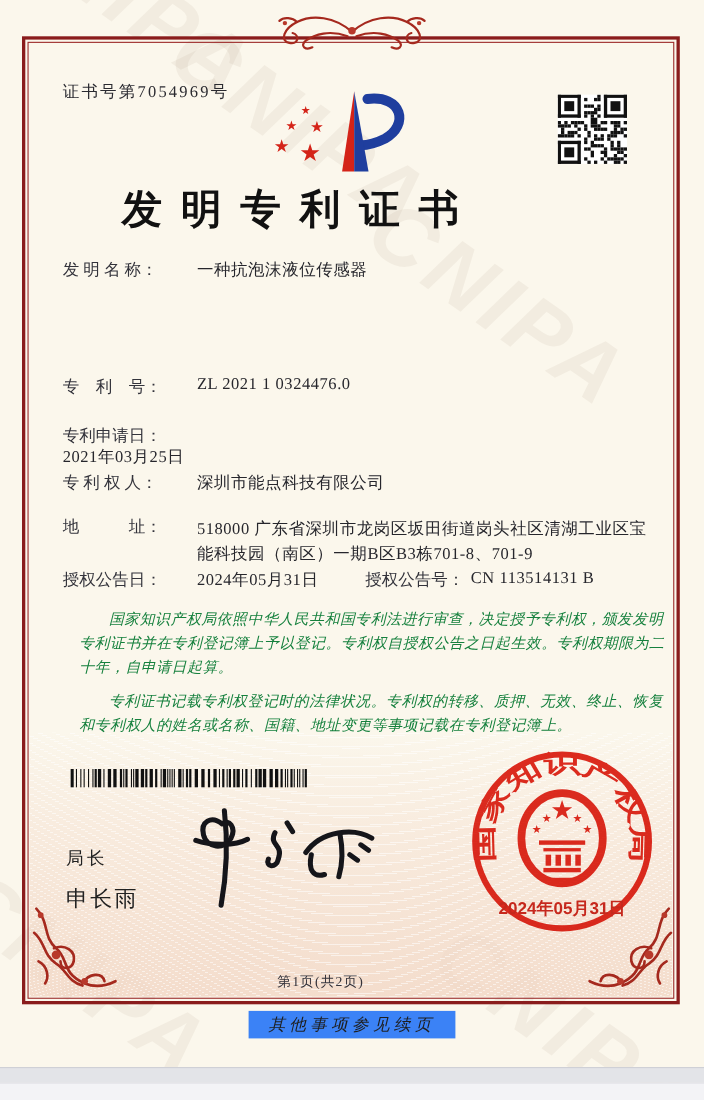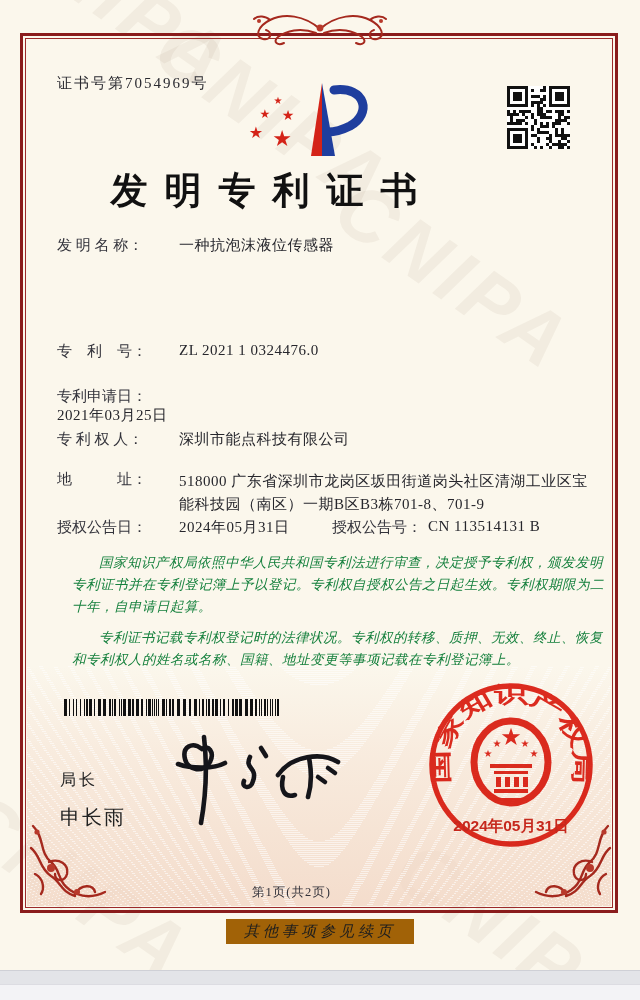--- a/index.html
+++ b/index.html
@@ -51,21 +51,21 @@
   .signer-name  { position:absolute; z-index:5; left:60px; top:804px; font-size:20px;
     font-family:"Liberation Sans","DejaVu Sans",sans-serif; color:#222; letter-spacing:2px; }
   .signature { position:absolute; z-index:5; left:162px; top:733px; width:196px; height:96px; }
 
   .seal { position:absolute; z-index:6; left:424px; top:678px; width:174px; height:174px;
     mix-blend-mode:multiply; opacity:0.96; }
 
   .footer-page { position:absolute; z-index:4; left:0; top:884px; width:583px; text-align:center;
     font-size:12.5px; color:#33323a; letter-spacing:1px; }
   .footer-note { position:absolute; z-index:4; left:0; top:919px; width:640px; text-align:center; }
-  .footer-note span { display:inline-block; background:#a16207; padding:3px 18px;
+  .footer-note span { display:inline-block; background:#3b82f6; padding:3px 18px;
     font-size:15px; font-style:italic; letter-spacing:4px; color:#1e1e1e; }
 
   .bar1 { position:absolute; z-index:7; left:0; top:970px; width:640px; height:14px;
     background:#e3e4e8; border-top:1px solid #cfd0d6; }
   .bar2 { position:absolute; z-index:7; left:0; top:984px; width:640px; height:16px;
     background:#f3f3f6; border-top:1px solid #dcdce2; }
 </style>
 </head>
 <body>
 

